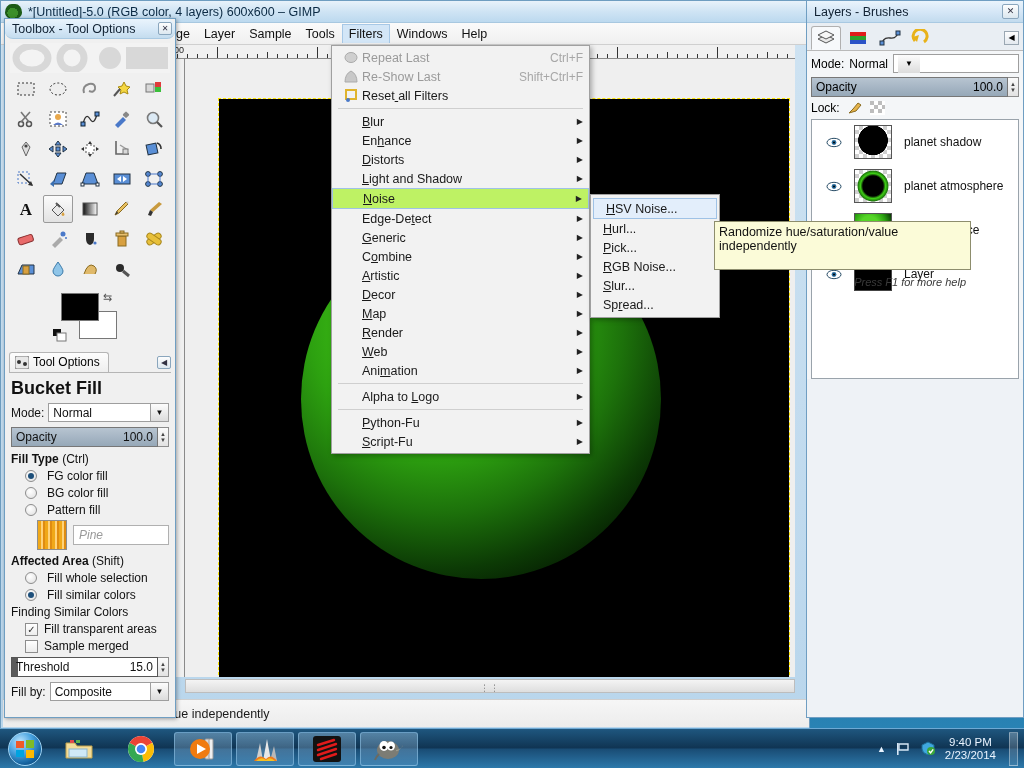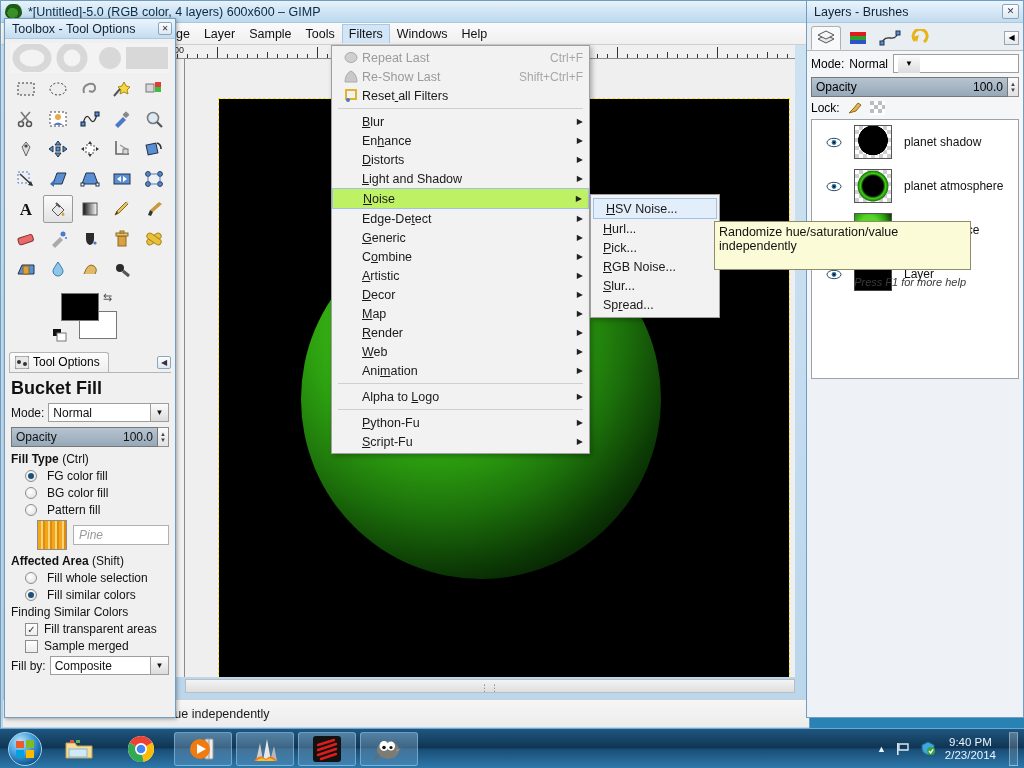--- a/index.html
+++ b/index.html
@@ -87,21 +87,21 @@
 
   
   #toolbox-window {
     position:absolute; left:4px; top:18px; width:172px; height:700px;
     background:#f0f0f0; border:1px solid #6f9ec2;
     box-shadow:1px 1px 4px rgba(0,0,0,.35);
   }
   #toolbox-titlebar {
     height:20px; background:linear-gradient(180deg,#eaf4fc 0%, #d6e8f7 55%, #c4dcee 100%);
     display:flex; align-items:center; justify-content:space-between;
-    padding:0 3px 0 7px; font-size:12.5px; color:#123; border-bottom:1px solid #a9c9e2;
+    padding:0 3px 0 7px; font-size:12.5px; color:#123; border-bottom:1px solid #a9c9e2;border-radius:8px;
   }
   .tiny-btn {
     width:14px; height:13px; border:1px solid #8aa6bd; background:linear-gradient(180deg,#fdfdfd,#dde8f0);
     font-size:8px; line-height:11px; text-align:center; color:#334; border-radius:2px;
   }
   #wilber-banner {
     height:30px; margin:4px 5px 2px 5px; background:#f3f3f3;
     display:flex; align-items:center; overflow:hidden;
   }
   #tool-grid {
@@ -894,20 +894,30 @@
         <div class="check-row">
           <span class="check">✓</span>
           <span>Fill transparent areas</span>
         </div>
         <div class="check-row">
           <span class="check"></span>
           <span>Sample merged</span>
         </div>
       </div>
 
+    <div class="row" style="gap:0;margin-top:4px;">
+      <div class="slider" style="flex:1;background:linear-gradient(90deg,#5a5a5a 0 6px,#ffffff 6px 100%);border:1px solid #555;">
+        <span>Threshold</span>
+        <span>15.0</span>
+      </div>
+      <div class="spin" style="height:20px;">
+          <span>▲</span>
+          <span>▼</span>
+        </div>
+    </div>
 
     <div class="row">
       <span>Fill by:</span>
       <div class="combo">
         <span>Composite</span>
         <span class="arrow">▼</span>
       </div>
     </div>
   </div>
 </div>

